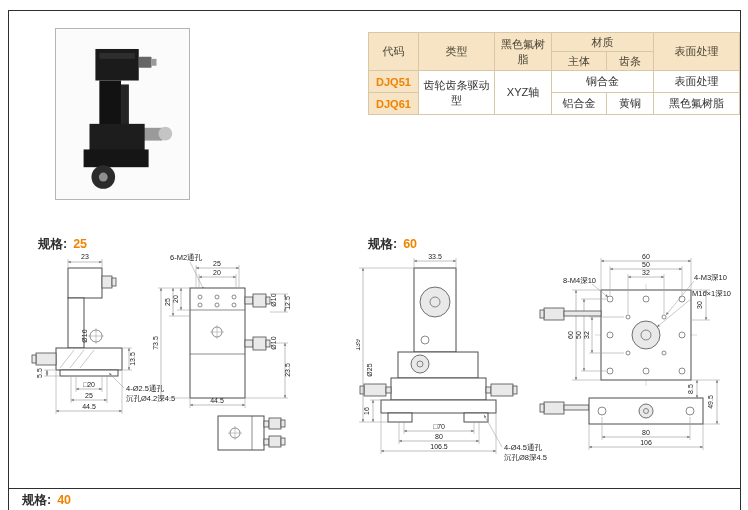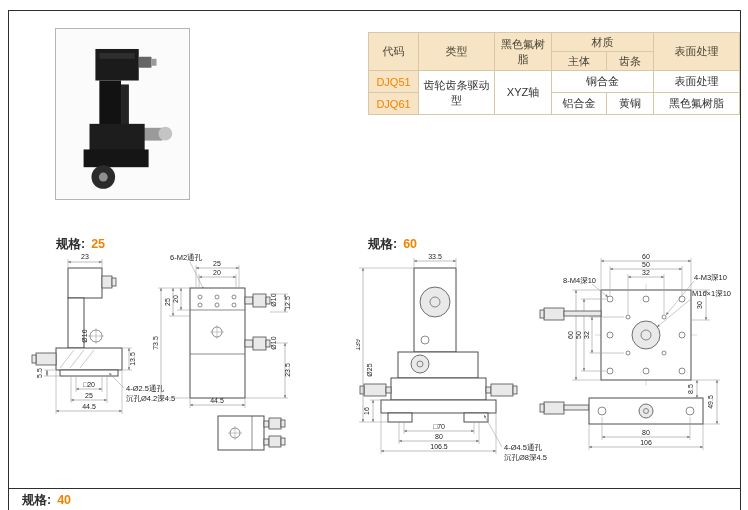--- a/index.html
+++ b/index.html
@@ -18,21 +18,21 @@
   }
   .spec-table {
     position:absolute; left:368px; top:32px; width:371px;
     border-collapse:collapse; font-size:11px; table-layout:fixed;
   }
   .spec-table th, .spec-table td {
     border:1px solid #d9c8a6; text-align:center; padding:1px 2px; overflow:hidden;
   }
   .spec-table th { background:#f6e4c4; font-weight:normal; color:#4a4436; height:19px; }
   .spec-table td { height:22px; background:#fff; color:#333; }
-  .spec-table td.code { background:#f6e4c4; color:#f08300; font-weight:normal; }
+  .spec-table td.code { background:#f6e4c4; color:#f08300; font-weight:bold; }
   .spec { position:absolute; font-size:12.5px; font-weight:bold; color:#2f2f2f; }
   .spec .val { color:#f08300; margin-left:6px; }
   .divider { position:absolute; left:9px; top:488px; width:731px; height:1px; background:#2e2e2e; }
   .drawing { position:absolute; }
   svg .p  { fill:#ffffff; stroke:#4d4d4d; stroke-width:1; }
   svg .pf { fill:#e9e9e9; stroke:#4d4d4d; stroke-width:0.8; }
   svg .h  { fill:none; stroke:#5a5a5a; stroke-width:0.7; }
   svg .ln { stroke:#5a5a5a; stroke-width:0.7; fill:none; }
   svg .ext{ stroke:#9a9a9a; stroke-width:0.55; fill:none; }
   svg .dl { stroke:#8a8a8a; stroke-width:0.55; fill:none; }
@@ -94,21 +94,21 @@
     </tr>
     <tr>
       <td class="code">DJQ61</td>
       <td>铝合金</td>
       <td>黄铜</td>
       <td>黑色氟树脂</td>
     </tr>
   </tbody>
     </table>
 
-  <div class="spec" style="left:38px; top:236px;margin-left:18px;">
+  <div class="spec" style="left:38px; top:236px;">
     <span>规格:</span><span class="val">25</span>
   </div>
   <div class="spec" style="left:368px; top:236px;">
     <span>规格:</span><span class="val">60</span>
   </div>
   <div class="divider"></div>
   <div class="spec" style="left:22px; top:492px;">
     <span>规格:</span><span class="val">40</span>
   </div>
 

